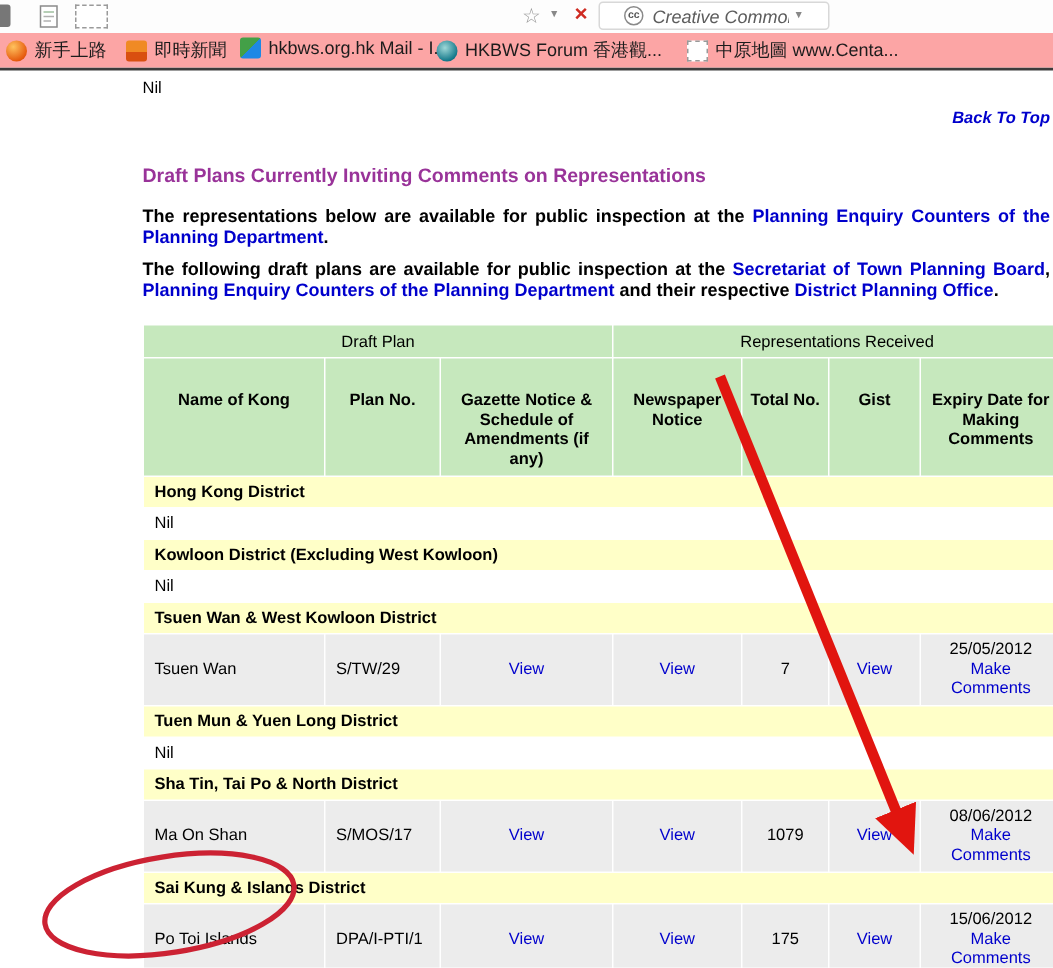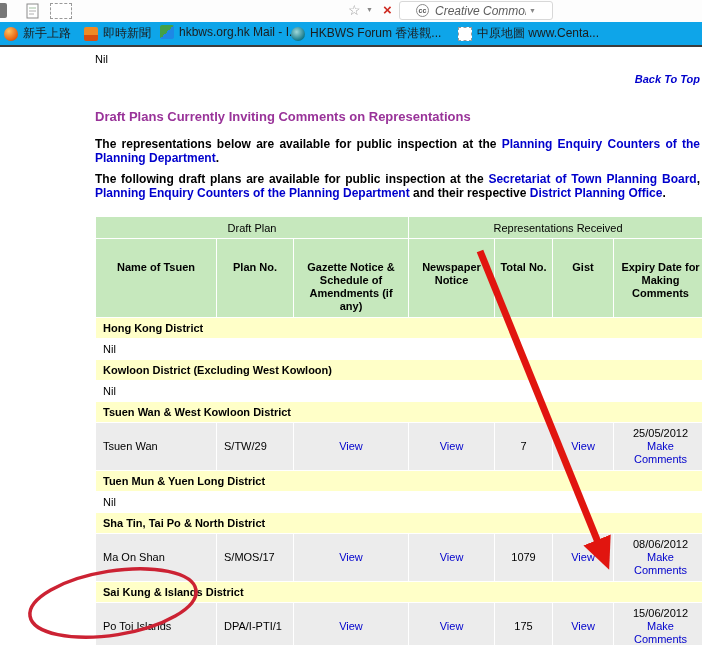--- a/index.html
+++ b/index.html
@@ -18,21 +18,21 @@
   .stop-x { left:383px; top:1px; font-size:15px; font-weight:bold; color:#cf2b22; }
   .searchbox { left:399px; top:1px; width:154px; height:19px; border:1px solid #d8d8d8;
     border-radius:3px; background:#fff; display:flex; align-items:center; padding:0 16px; }
   .cc-badge { width:13px; height:13px; border:1px solid #8a8a8a; border-radius:50%;
     font-size:7px; color:#555; display:inline-flex; align-items:center; justify-content:center;
     font-weight:bold; flex:0 0 auto; }
   .search-text { font-size:12px; font-style:italic; color:#5d5d5d; margin-left:6px;
     white-space:nowrap; overflow:hidden; flex:1 1 auto; }
   .search-dd { font-size:7px; color:#888; flex:0 0 auto; margin-left:3px; }
 
-  .bookmarks { position:relative; height:23px; background:#0ea5e9; }
+  .bookmarks { position:relative; height:23px; background:#fca5a5; }
   .bm { position:absolute; top:3px; display:flex; align-items:center; font-size:12px;
     color:#1c1c1c; white-space:nowrap; cursor:pointer; }
   .bm-icon { width:14px; height:14px; margin-right:5px; flex:0 0 auto; }
   .bmi-firefox { border-radius:50%; background:radial-gradient(circle at 35% 30%, #ffc25e, #e5590c 72%, #b33c05); }
   .bmi-news { border-radius:2px; background:linear-gradient(180deg,#f08a24 55%, #d94f10 55%); }
   .bmi-mail { border-radius:2px; background:linear-gradient(135deg,#43a047 0 50%, #1e88e5 50% 100%); }
   .bmi-forum { border-radius:50%; background:radial-gradient(circle at 40% 35%, #9fd8d8, #0b7285 75%); }
   .bmi-map { background:#fff; border:1px dashed #999; }
   .bm1{left:4px;} .bm2{left:84px;} .bm3{left:160px;} .bm4{left:291px;} .bm5{left:458px;}
 
@@ -138,21 +138,21 @@
         <col style="width:57px">
         <col style="width:60px">
         <col style="width:93px">
     </colgroup>
     <thead>
       <tr>
         <th colspan="3" class="group-th">Draft Plan</th>
         <th colspan="4" class="group-th">Representations Received</th>
       </tr>
       <tr>
-        <th class="col-th">Name of Tsuen</th>
+        <th class="col-th">Name of Kong</th>
         <th class="col-th">Plan No.</th>
         <th class="col-th">Gazette Notice &amp; Schedule of Amendments (if any)</th>
         <th class="col-th">Newspaper Notice</th>
         <th class="col-th">Total No.</th>
         <th class="col-th">Gist</th>
         <th class="col-th">Expiry Date for Making Comments</th>
       </tr>
     </thead>
     <tbody id="plan-table-body">
         <tr>

